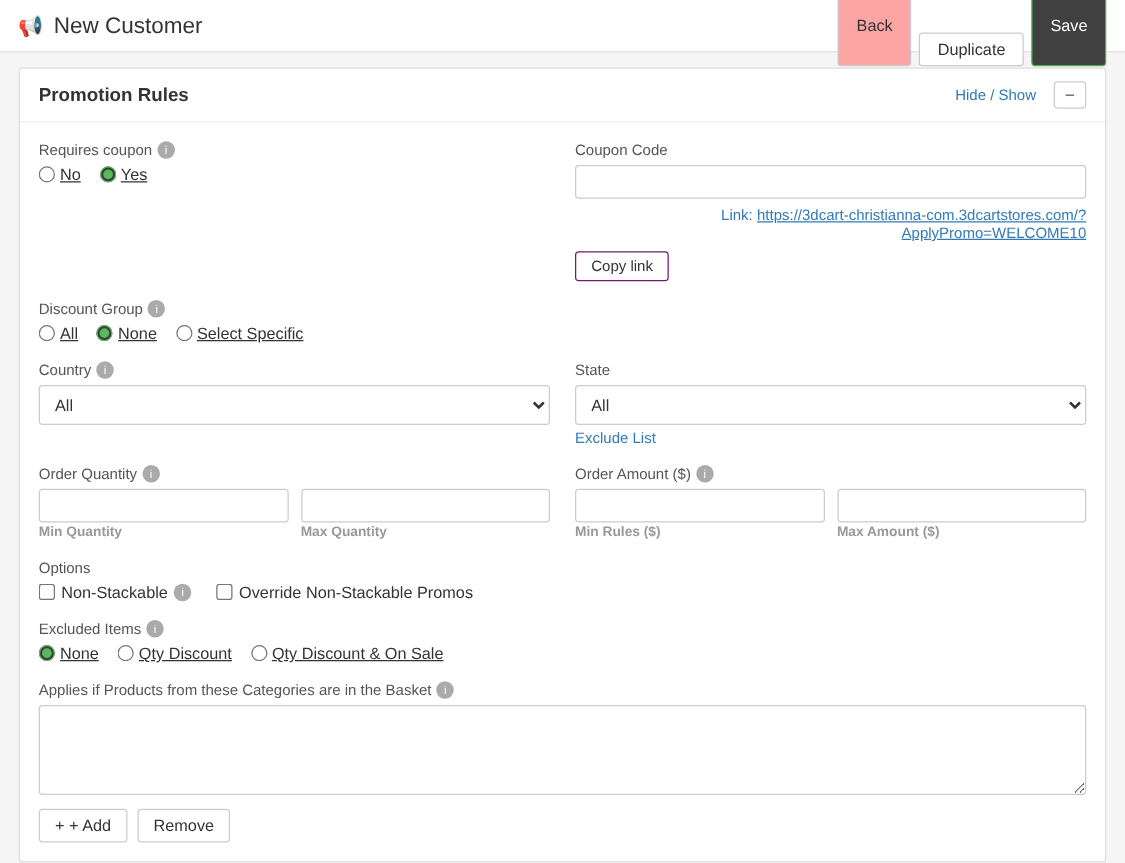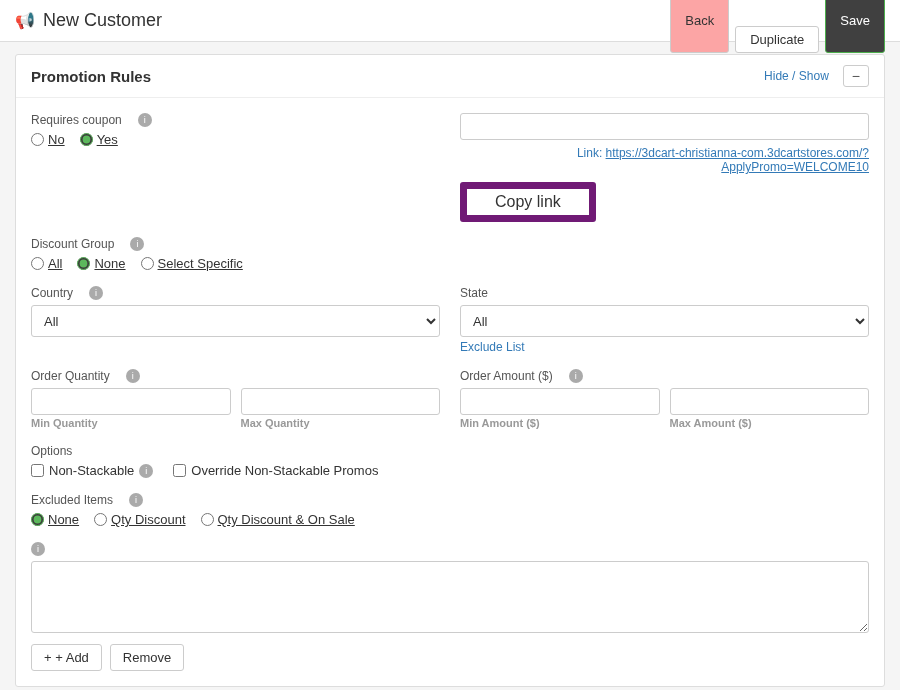--- a/index.html
+++ b/index.html
@@ -23,41 +23,41 @@
     .card-header { display: flex; align-items: center; justify-content: space-between; padding: 10px 15px; border-bottom: 1px solid #eee; }
     .card-title { font-size: 15px; font-weight: bold; color: #333; }
     .card-body { padding: 15px; }
 
     .hide-show { font-size: 12px; color: #337ab7; cursor: pointer; margin-right: 8px; }
     .collapse-btn { background: #fff; border: 1px solid #ccc; color: #555; padding: 2px 8px; cursor: pointer; font-size: 14px; border-radius: 3px; }
 
     
     .form-row { margin-bottom: 15px; }
     .form-row:last-child { margin-bottom: 0; }
-    .form-label { font-size: 12px; color: #555; margin-bottom: 5px; display: flex; align-items: center; gap: 16px; }
+    .form-label { font-size: 12px; color: #555; margin-bottom: 5px; display: flex; align-items: center; gap: 4px; }
     .info-icon { display: inline-flex; align-items: center; justify-content: center; width: 14px; height: 14px; border-radius: 50%; background: #aaa; color: #fff; font-size: 9px; cursor: pointer; }
 
     .form-two-col { display: flex; gap: 20px; }
     .form-col { flex: 1; }
 
     
     input[type="text"], input[type="number"], select, textarea {
       width: 100%; border: 1px solid #ccc; border-radius: 3px; padding: 5px 8px; font-size: 13px; color: #333; background: #fff;
     }
     textarea { resize: vertical; }
     select { height: 32px; }
 
     
     .radio-group { display: flex; align-items: center; gap: 15px; margin-top: 4px; text-decoration: underline; }
     .radio-item { display: flex; align-items: center; gap: 4px; cursor: pointer; font-size: 13px; }
     input[type="radio"] { accent-color: #5cb85c; }
 
     
     .link-text { color: #337ab7; font-size: 12px; margin: 6px 0 4px 0; text-align: right; }
-    .btn-copy { background: #fff; border: 7px solid #701a75; color: #333; padding: 4px 28px; cursor: pointer; border-radius: 3px; font-size: 16px; margin-top: 4px; }
+    .btn-copy { background: #fff; border: 1px solid #701a75; color: #333; padding: 4px 12px; cursor: pointer; border-radius: 3px; font-size: 12px; margin-top: 4px; }
 
     
     .checkbox-item { display: flex; align-items: center; gap: 5px; cursor: pointer; font-size: 13px; }
     input[type="checkbox"] { accent-color: #5cb85c; }
     .options-row { display: flex; align-items: center; gap: 20px; }
 
     
     .exclude-link { color: #337ab7; font-size: 12px; cursor: pointer; margin-top: 3px; }
 
     
@@ -105,20 +105,23 @@
               <input type="radio" name="requires_coupon" style="">
               <span>No</span>
             </label>
             <label class="radio-item">
               <input type="radio" name="requires_coupon" checked="" style="">
               <span>Yes</span>
             </label>
           </div>
         </div>
         <div class="form-col">
+          <div class="form-label">
+            <span>Coupon Code</span>
+          </div>
           <input type="text" style="">
           <div class="link-text">
             Link: <a href="#" style="color:#337ab7;">https://3dcart-christianna-com.3dcartstores.com/?ApplyPromo=WELCOME10</a>
           </div>
           <button class="btn-copy">Copy link</button>
         </div>
       </div>
 
       <div class="form-row" style="margin-top:15px;">
         <div class="form-label">
@@ -180,21 +183,21 @@
           </div>
         </div>
         <div class="form-col">
           <div class="form-label">
             <span>Order Amount ($)</span>
             <span class="info-icon">i</span>
           </div>
           <div style="display:flex;gap:10px;">
             <div style="flex:1;">
               <input type="text" style="">
-              <div class="sub-label">Min Amount ($)</div>
+              <div class="sub-label">Min Rules ($)</div>
             </div>
             <div style="flex:1;">
               <input type="text" style="">
               <div class="sub-label">Max Amount ($)</div>
             </div>
           </div>
         </div>
       </div>
 
       <div class="form-row" style="margin-top:15px;">
@@ -230,20 +233,21 @@
           </label>
           <label class="radio-item">
             <input type="radio" name="excluded_items" style="">
             <span>Qty Discount &amp; On Sale</span>
           </label>
         </div>
       </div>
 
       <div class="form-row" style="margin-top:10px;">
         <div class="form-label">
+          <span>Applies if Products from these Categories are in the Basket</span>
           <span class="info-icon">i</span>
         </div>
         <textarea rows="4" style="width: 100%; min-height: 60px;"></textarea>
         <div style="margin-top:8px;display:flex;gap:8px;">
           <button class="btn-add">
             <span>+</span>
             <span>+ Add</span>
           </button>
           <button class="btn-remove">Remove</button>
         </div>

